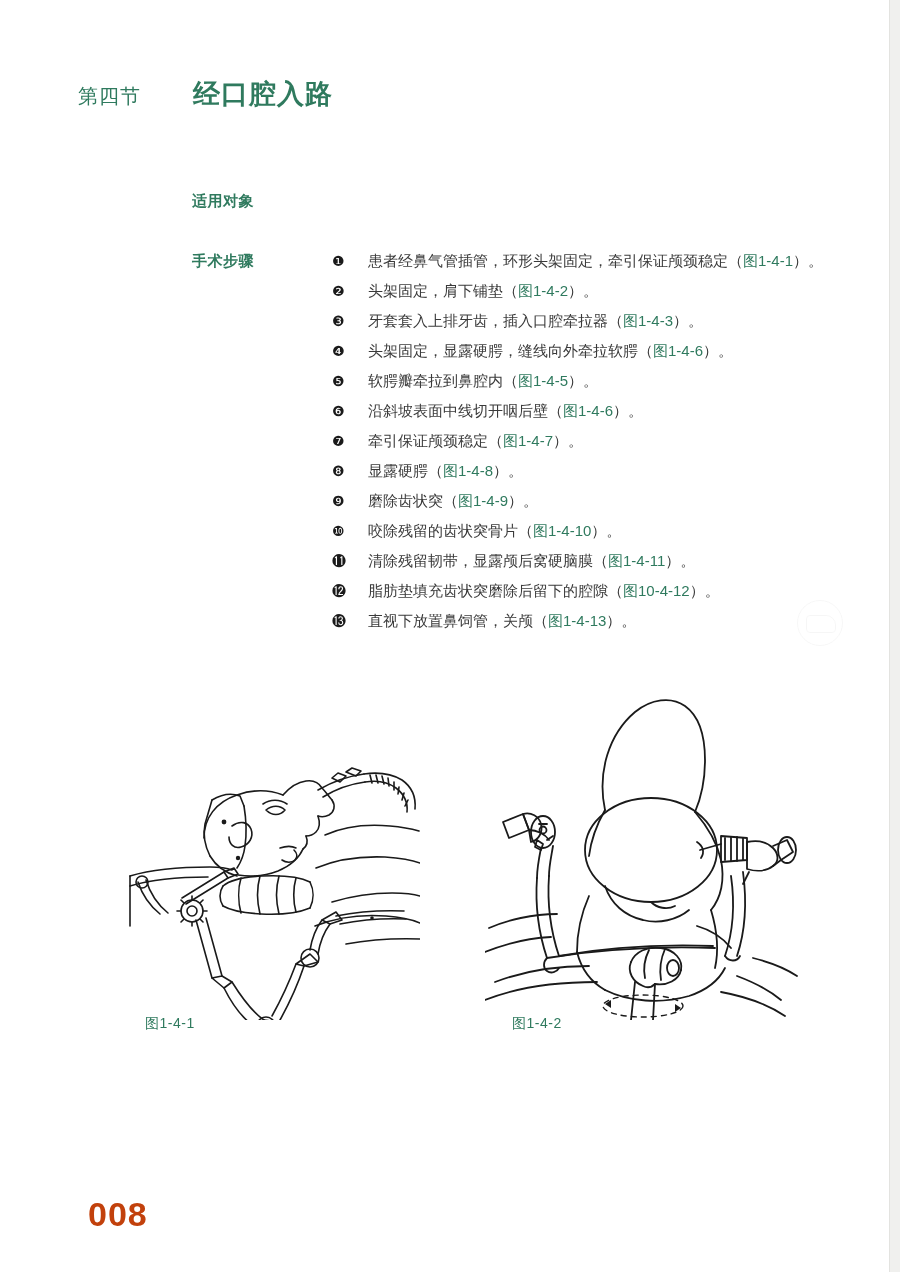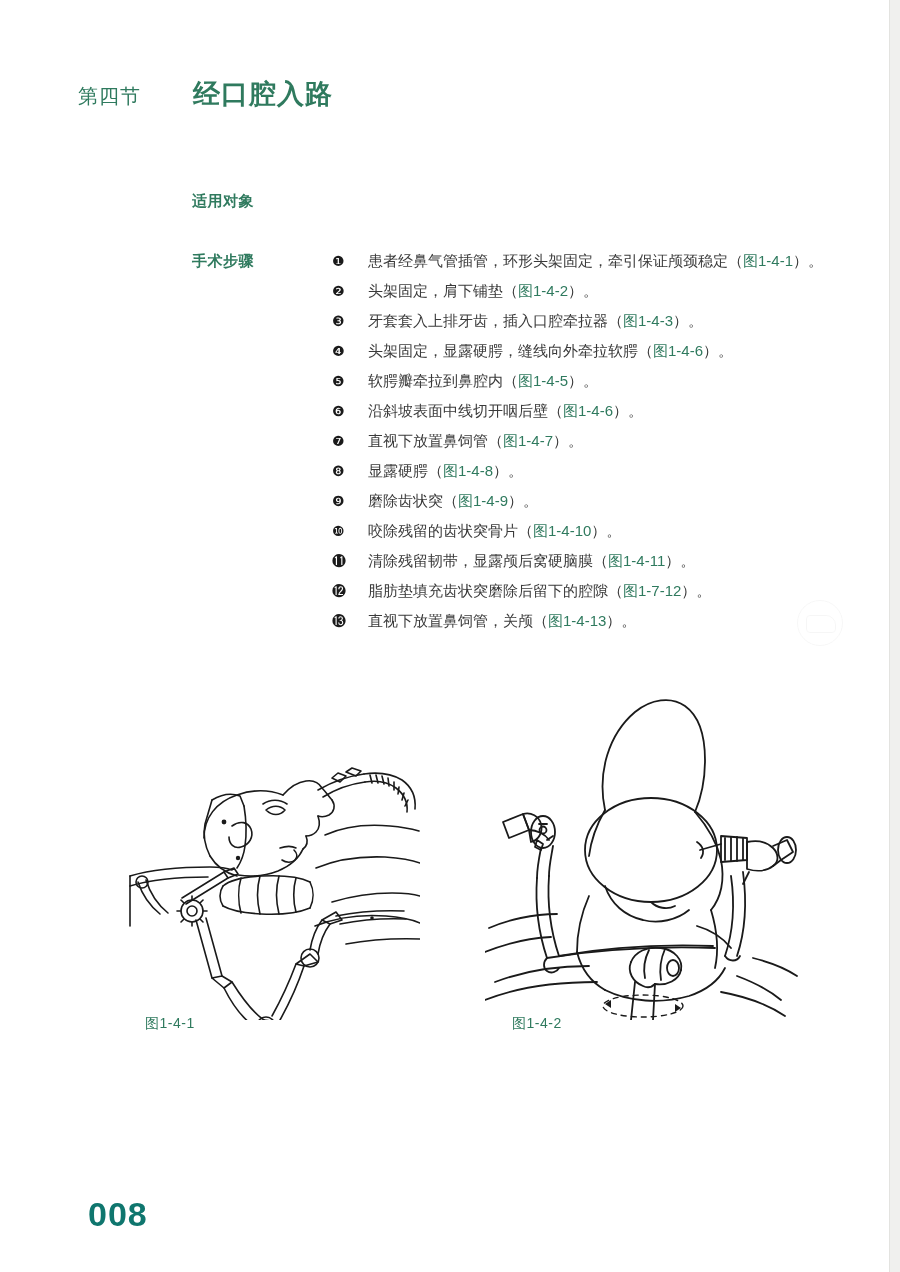--- a/index.html
+++ b/index.html
@@ -151,21 +151,21 @@
   #caption-1 { left: 145px; top: 1015px; }
   #caption-2 { left: 512px; top: 1015px; }
 
   
   #page-number {
     position: absolute;
     left: 88px;
     top: 1195px;
     font-size: 34px;
     font-weight: 700;
-    color: #0f766e;
+    color: #c2410c;
     letter-spacing: 1px;
   }
 </style>
 </head>
 <body>
 
 <div id="page-sheet">
 
   <div id="section-header">
     <span id="section-number">第四节</span>
@@ -199,41 +199,41 @@
           <li>
             <span class="step-marker">❺</span>
             <span class="step-text"><span>软腭瓣牵拉到鼻腔内（</span><span class="figref">图1-4-5</span><span>）。</span></span>
           </li>
           <li>
             <span class="step-marker">❻</span>
             <span class="step-text"><span>沿斜坡表面中线切开咽后壁（</span><span class="figref">图1-4-6</span><span>）。</span></span>
           </li>
           <li>
             <span class="step-marker">❼</span>
-            <span class="step-text"><span>直视下放置鼻饲管（</span><span class="figref">图1-4-7</span><span>）。</span></span>
+            <span class="step-text"><span>牵引保证颅颈稳定（</span><span class="figref">图1-4-7</span><span>）。</span></span>
           </li>
           <li>
             <span class="step-marker">❽</span>
             <span class="step-text"><span>显露硬腭（</span><span class="figref">图1-4-8</span><span>）。</span></span>
           </li>
           <li>
             <span class="step-marker">❾</span>
             <span class="step-text"><span>磨除齿状突（</span><span class="figref">图1-4-9</span><span>）。</span></span>
           </li>
           <li>
             <span class="step-marker">❿</span>
             <span class="step-text"><span>咬除残留的齿状突骨片（</span><span class="figref">图1-4-10</span><span>）。</span></span>
           </li>
           <li>
             <span class="step-marker">⓫</span>
             <span class="step-text"><span>清除残留韧带，显露颅后窝硬脑膜（</span><span class="figref">图1-4-11</span><span>）。</span></span>
           </li>
           <li>
             <span class="step-marker">⓬</span>
-            <span class="step-text"><span>脂肪垫填充齿状突磨除后留下的腔隙（</span><span class="figref">图1-7-12</span><span>）。</span></span>
+            <span class="step-text"><span>脂肪垫填充齿状突磨除后留下的腔隙（</span><span class="figref">图10-4-12</span><span>）。</span></span>
           </li>
           <li>
             <span class="step-marker">⓭</span>
             <span class="step-text"><span>直视下放置鼻饲管，关颅（</span><span class="figref">图1-4-13</span><span>）。</span></span>
           </li>
         </ol>
     </div>
   </div>
 
   <div id="watermark"></div>

